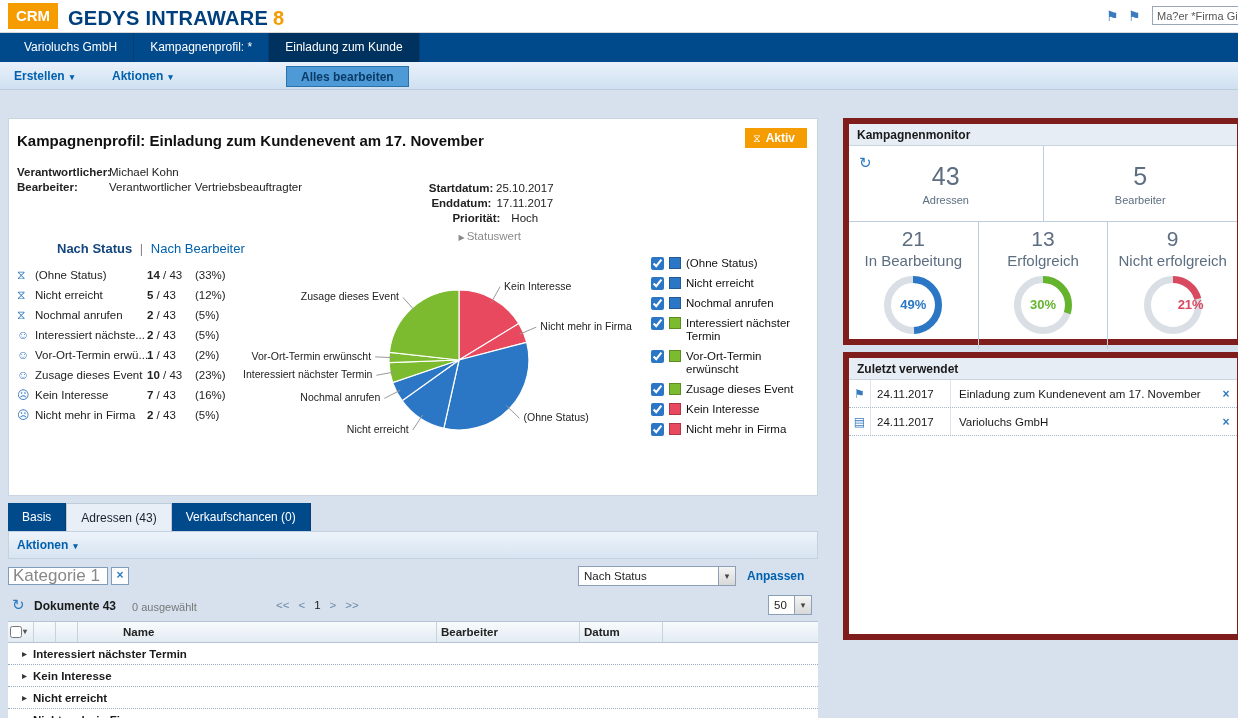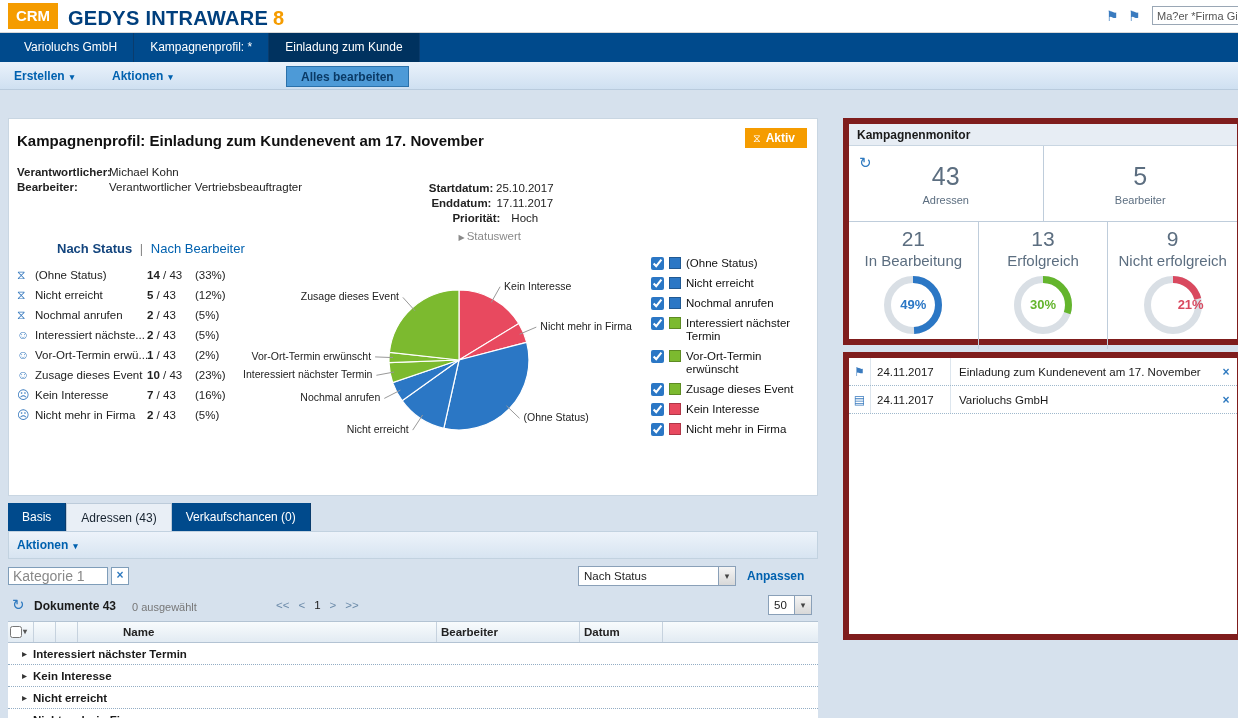--- a/index.html
+++ b/index.html
@@ -62,21 +62,21 @@
   .lg-txt { flex:1; }
 
   
   .detail-tabs { position:absolute; left:8px; top:503px; height:28px; display:flex; }
   .dtab { font-size:12px; line-height:28px; padding:0 14px; cursor:pointer; white-space:nowrap; }
   .dtab.navy { background:#004a8c; color:#fff; border-right:1px solid #0a3c6d; }
   .dtab.lite { background:#e9eff6; color:#16222e; border:1px solid #bccbda; border-bottom:none; }
   .list-cmdbar { position:absolute; left:8px; top:531px; width:810px; height:28px; background:linear-gradient(#edf3fa,#d7e4f1); border:1px solid #c2d2e0; }
   .cmd2 { margin:6px 0 0 8px; display:inline-block; font-size:12px; font-weight:bold; color:#0061af; cursor:pointer; }
 
-  .filter-input { position:absolute; left:8px; top:567px; width:100px; height:18px; border:1px solid #7f9db9; font-size:14px; color:#888; padding:0 4px; background:#fff; font-family:"Liberation Sans",sans-serif; }
+  .filter-input { position:absolute; left:8px; top:567px; width:100px; height:18px; border:1px solid #7f9db9; font-size:17px; color:#888; padding:0 4px; background:#fff; font-family:"Liberation Sans",sans-serif; }
   .filter-clear { position:absolute; left:111px; top:567px; width:18px; height:18px; background:#fff; border:1px solid #7f9db9; color:#2f7ac0; font-size:12px; font-weight:bold; text-align:center; line-height:15px; cursor:pointer; }
   .sel { position:absolute; background:#fff; border:1px solid #8aa0b8; font-size:11.5px; color:#222; cursor:pointer; }
   #group-select { left:578px; top:566px; width:158px; height:20px; }
   #size-select { left:768px; top:595px; width:44px; height:20px; }
   .sel-label { position:absolute; left:5px; top:3px; right:20px; overflow:hidden; white-space:nowrap; }
   .sel-arrow { position:absolute; right:0; top:0; width:17px; height:100%; background:linear-gradient(#f5f5f5,#d8d8d8); border-left:1px solid #8aa0b8; text-align:center; font-size:9px; color:#444; line-height:18px; }
   .anpassen { position:absolute; left:747px; top:569px; font-size:12px; font-weight:bold; color:#0061af; cursor:pointer; }
 
   .refresh2 { position:absolute; left:12px; top:596px; color:#2f7ac0; font-size:15px; cursor:pointer; }
   .doc-title { position:absolute; left:34px; top:599px; font-size:12px; font-weight:bold; color:#1a1a1a; }
@@ -393,20 +393,21 @@
         <div class="mon-lbl">Nicht erfolgreich</div>
         <div class="donut-wrap"><svg class="donut" width="62" height="62">
               <circle cx="31" cy="31" r="25.5" fill="none" stroke="#d9dfe5" stroke-width="7"></circle>
               <circle cx="31" cy="31" r="25.5" fill="none" stroke="#d9495f" stroke-width="7" stroke-dasharray="33.6 160.2" transform="rotate(-90 31 31)"></circle>
             </svg><span class="donut-pct" style="color: rgb(217, 73, 95); text-align: right;">21%</span></div>
       </div>
     </div>
   </div>
 
   <div class="panel-side" id="recent">
+    <div class="side-head">Zuletzt verwendet</div>
     <div class="ru-row">
       <span class="ru-ic">⚑</span>
       <span class="ru-date">24.11.2017</span>
       <span class="ru-label">Einladung zum Kundenevent am 17. November</span>
       <span class="ru-close">×</span>
     </div>
     <div class="ru-row">
       <span class="ru-ic">▤</span>
       <span class="ru-date">24.11.2017</span>
       <span class="ru-label">Varioluchs GmbH</span>

